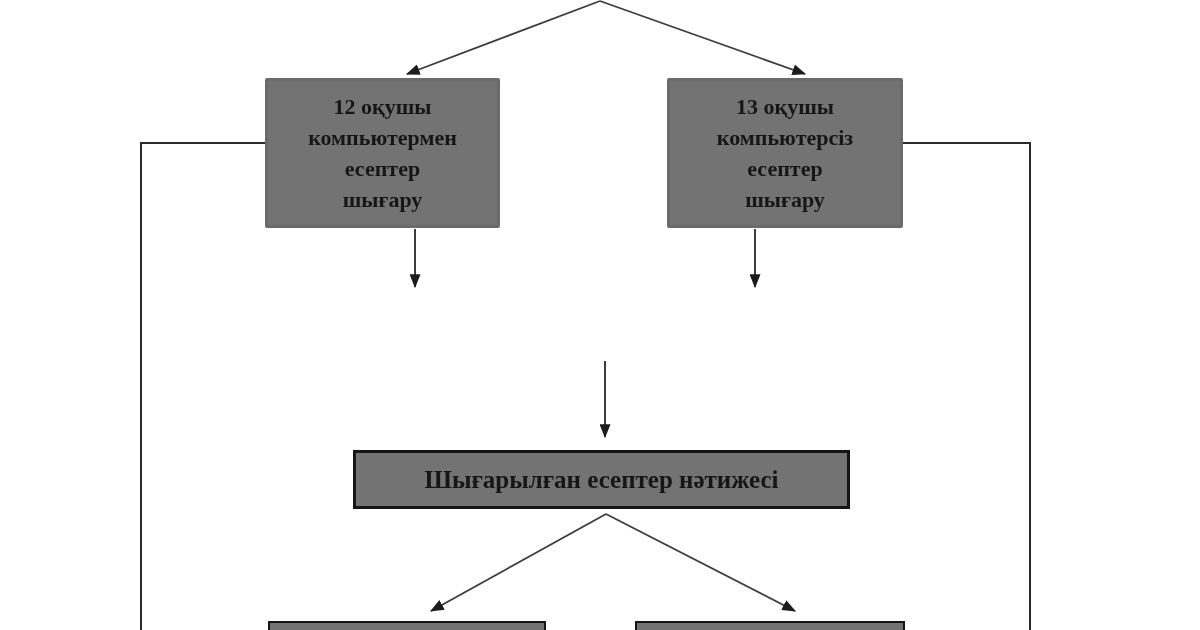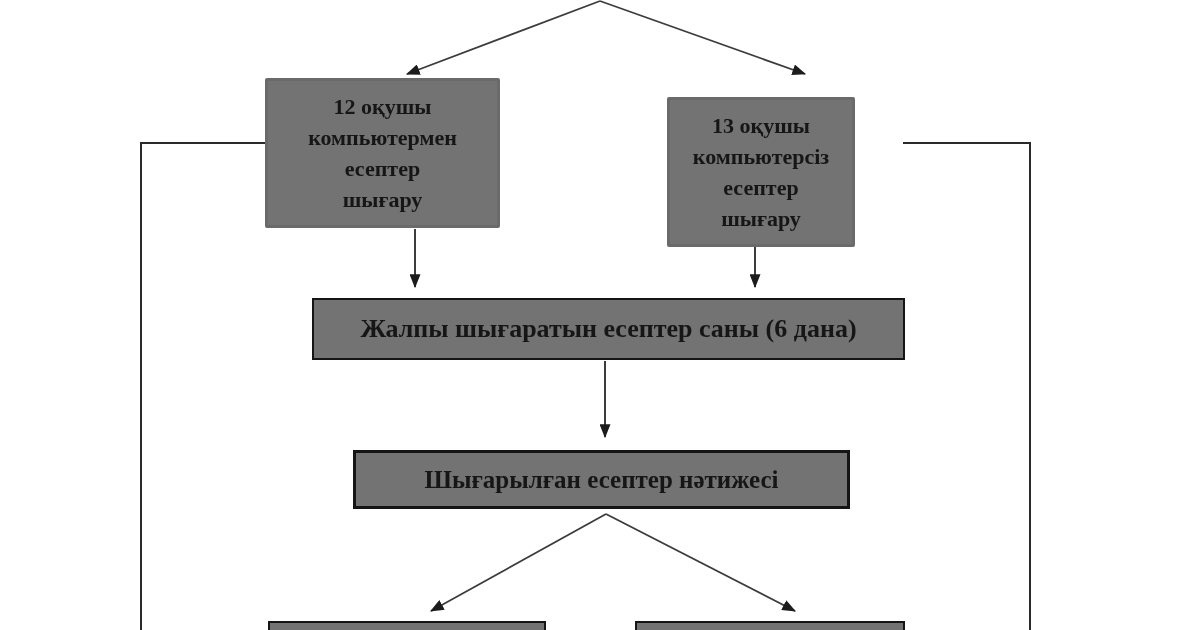--- a/index.html
+++ b/index.html
@@ -37,21 +37,21 @@
   .node.top-box {
     border: 3px solid #6a6a6a;
     border-radius: 2px;
     font-size: 22px;
     line-height: 31px;
   }
   .node.black-box {
     border: 2px solid #151515;
   }
   #node-with-computer    { left: 265px; top: 78px;  width: 235px; height: 150px; }
-  #node-without-computer { left: 667px; top: 78px;  width: 188px; height: 150px; margin-top: 19px; }
+  #node-without-computer { left: 667px; top: 78px;  width: 236px; height: 150px; }
   #node-total-tasks      { left: 312px; top: 298px; width: 593px; height: 62px; font-size: 26px; }
   #node-result           { left: 353px; top: 450px; width: 497px; height: 59px; font-size: 25px; border-width: 3px; }
   #node-bottom-left      { left: 268px; top: 621px; width: 278px; height: 26px; }
   #node-bottom-right     { left: 635px; top: 621px; width: 270px; height: 26px; }
 </style>
 </head>
 <body>
 
 <div class="canvas">
 
@@ -80,21 +80,20 @@
   <div class="node top-box" id="node-with-computer">12 оқушы
 компьютермен
 есептер
 шығару</div>
 
   <div class="node top-box" id="node-without-computer">13 оқушы
 компьютерсіз
 есептер
 шығару</div>
 
-  <div class="node black-box" id="node-total-tasks">Жалпы шығаратын есептер саны (6 дана)</div>
 
   <div class="node black-box" id="node-result">Шығарылған есептер нәтижесі</div>
 
   <div class="node black-box" id="node-bottom-left"></div>
 
   <div class="node black-box" id="node-bottom-right"></div>
 
 </div>
 
 </body></html>

